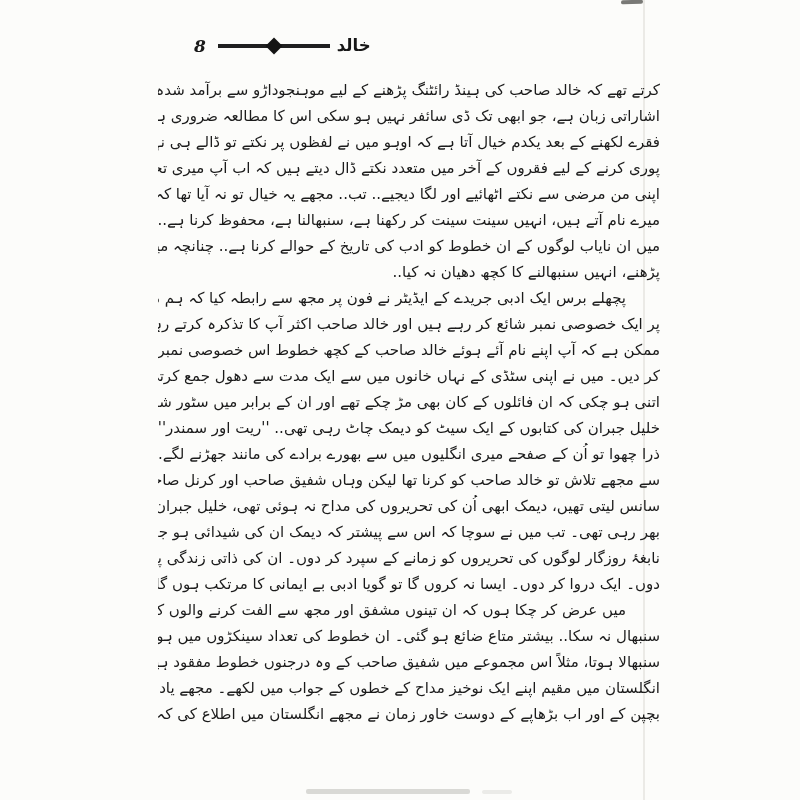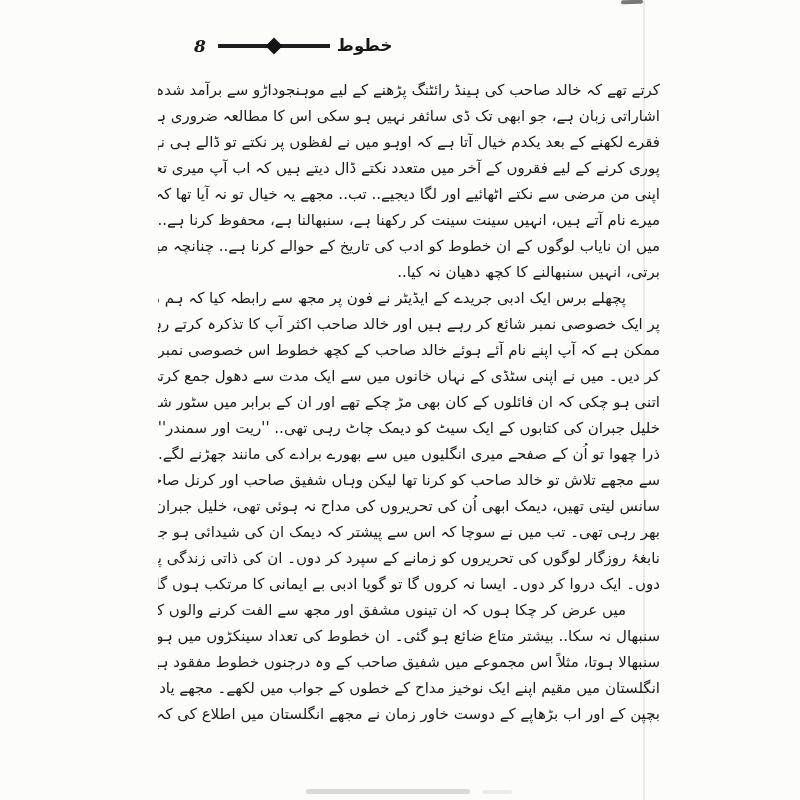--- a/index.html
+++ b/index.html
@@ -76,33 +76,33 @@
 <div class="scan-page">
 
   <div class="top-edge-artifact"></div>
   <div class="page-edge-line"></div>
 
   <div class="page-header">
     <span class="page-number">8</span>
     <span class="header-rule">
       <span class="header-diamond"></span>
     </span>
-    <span class="chapter-title">خطوط</span>
+    <span class="chapter-title">خالد</span>
   </div>
 
   <div class="page-body">
       <div class="para">
         <div class="line">کرتے تھے کہ خالد صاحب کی ہینڈ رائٹنگ پڑھنے کے لیے موہنجوداڑو سے برآمد شدہ مہروں پر جو</div>
         <div class="line">اشاراتی زبان ہے، جو ابھی تک ڈی سائفر نہیں ہو سکی اس کا مطالعہ ضروری ہے۔ انہیں چار پانچ</div>
         <div class="line">فقرے لکھنے کے بعد یکدم خیال آتا ہے کہ اوہو میں نے لفظوں پر نکتے تو ڈالے ہی نہیں اور وہ یہ کمی</div>
         <div class="line">پوری کرنے کے لیے فقروں کے آخر میں متعدد نکتے ڈال دیتے ہیں کہ اب آپ میری تحریر میں</div>
         <div class="line">اپنی من مرضی سے نکتے اٹھائیے اور لگا دیجیے.. تب.. مجھے یہ خیال تو نہ آیا تھا کہ یہ جو نامے</div>
         <div class="line">میرے نام آتے ہیں، انہیں سینت سینت کر رکھنا ہے، سنبھالنا ہے، محفوظ کرنا ہے.. آئندہ زمانوں</div>
         <div class="line">میں ان نایاب لوگوں کے ان خطوط کو ادب کی تاریخ کے حوالے کرنا ہے.. چنانچہ میں نے لاپروائی</div>
-        <div class="line short">برتی، انہیں سنبھالنے کا کچھ دھیان نہ کیا..</div>
+        <div class="line short">پڑھنے، انہیں سنبھالنے کا کچھ دھیان نہ کیا..</div>
       </div>
       <div class="para">
         <div class="line indent">پچھلے برس ایک ادبی جریدے کے ایڈیٹر نے فون پر مجھ سے رابطہ کیا کہ ہم محمد خالد اختر</div>
         <div class="line">پر ایک خصوصی نمبر شائع کر رہے ہیں اور خالد صاحب اکثر آپ کا تذکرہ کرتے رہتے تھے تو کیا یہ</div>
         <div class="line">ممکن ہے کہ آپ اپنے نام آئے ہوئے خالد صاحب کے کچھ خطوط اس خصوصی نمبر کے لیے عنایت</div>
         <div class="line">کر دیں۔ میں نے اپنی سٹڈی کے نہاں خانوں میں سے ایک مدت سے دھول جمع کرتی، بوسیدہ</div>
         <div class="line">اتنی ہو چکی کہ ان فائلوں کے کان بھی مڑ چکے تھے اور ان کے برابر میں سٹور شدہ 1964ء میں خرید کردہ</div>
         <div class="line">خلیل جبران کی کتابوں کے ایک سیٹ کو دیمک چاٹ رہی تھی.. ''ریت اور سمندر'' اور ''دی پرافٹ'' کو</div>
         <div class="line">ذرا چھوا تو اُن کے صفحے میری انگلیوں میں سے بھورے برادے کی مانند جھڑنے لگے.. ان فائلوں میں</div>
         <div class="line">سے مجھے تلاش تو خالد صاحب کو کرنا تھا لیکن وہاں شفیق صاحب اور کرنل صاحب کی کچھ تحریریں بھی</div>

